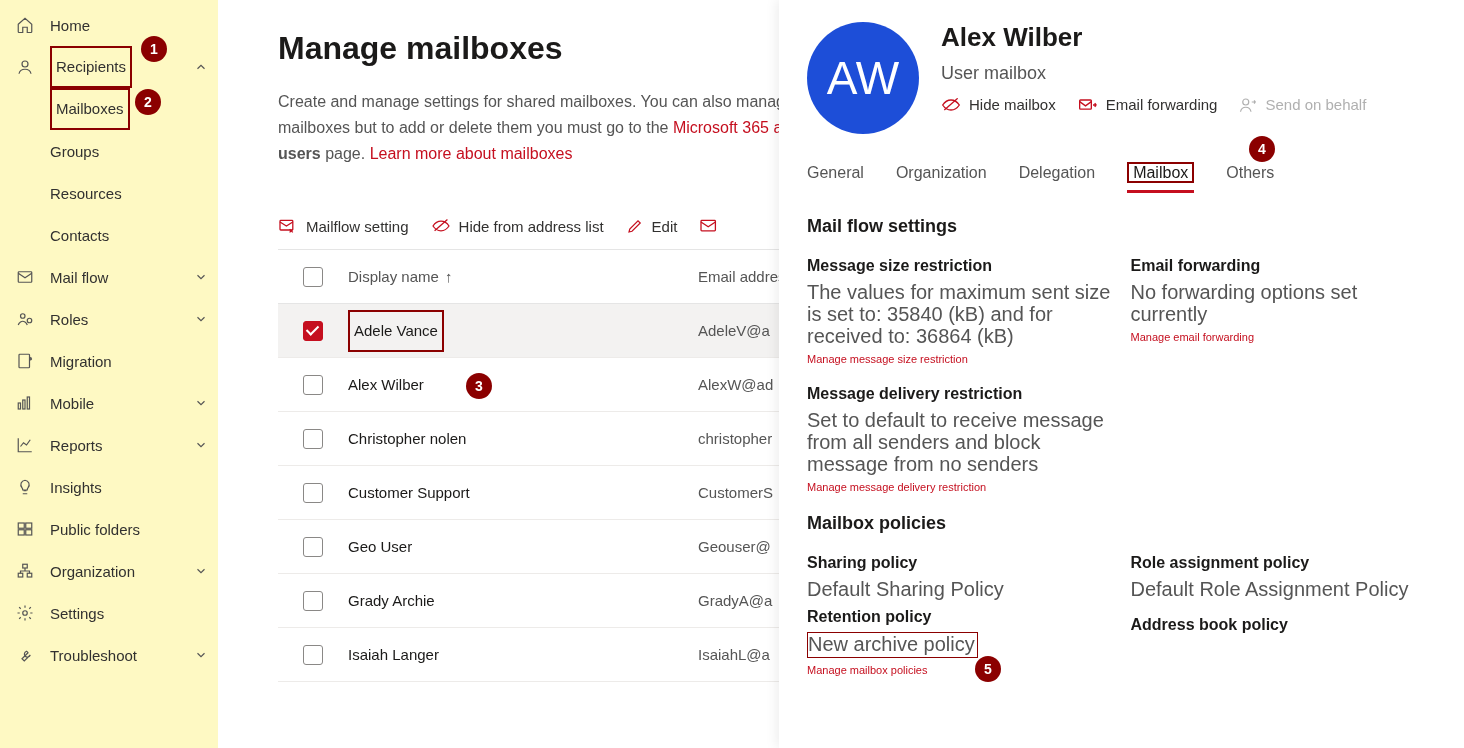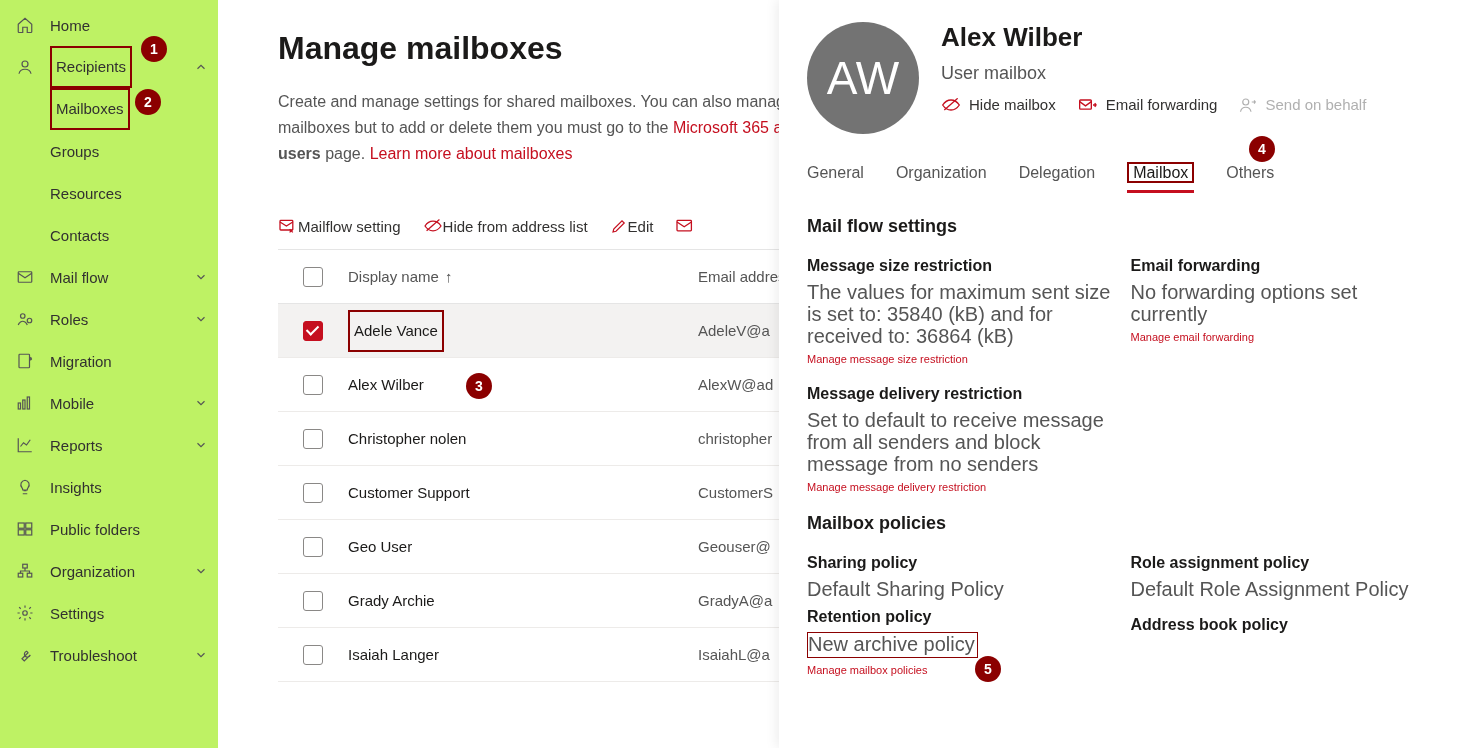--- a/index.html
+++ b/index.html
@@ -1,56 +1,56 @@
 <!DOCTYPE html>
 <html><head>
   <meta charset="utf-8">
   <style>
     * { box-sizing: border-box; margin: 0; padding: 0; }
     body { font-family: "Segoe UI", Arial, sans-serif; font-size: 14px; color: #323130; background: #fff; width: 1464px; height: 748px; overflow: hidden; position: relative; }
 
     
-    .sidebar { position: absolute; left: 0; top: 0; width: 218px; height: 100%; background: #bef264; padding-top: 4px; }
+    .sidebar { position: absolute; left: 0; top: 0; width: 218px; height: 100%; background: #fef9c3; padding-top: 4px; }
     .sb-item { display: flex; align-items: center; height: 42px; padding: 0 10px 0 14px; cursor: pointer; position: relative; }
     .sb-item .icn { width: 22px; display: flex; justify-content: center; color: #555; }
     .sb-item .lbl { margin-left: 14px; font-size: 15px; color: #323130; }
     .sb-sub .lbl { margin-left: 36px; }
     .sb-item .chev { margin-left: auto; color: #555; }
     .hl-red { border: 2px solid #8b0000; padding: 8px 4px; display: inline-block; line-height: 22px; }
 
     .badge { position: absolute; width: 26px; height: 26px; border-radius: 50%; background: #8b0000; color: #fff; display: flex; align-items: center; justify-content: center; font-size: 14px; font-weight: 600; z-index: 50; }
 
     
     .main { position: absolute; left: 218px; top: 0; right: 0; bottom: 0; padding: 30px 0 0 60px; background: #fff; }
     .page-title { font-size: 32px; font-weight: 700; color: #1b1a19; margin-bottom: 22px; }
     .page-desc { font-size: 16px; color: #555; max-width: 680px; line-height: 26px; }
     .page-desc a, .page-desc .lnk { color: #c50f1f; text-decoration: none; }
 
     .toolbar { margin-top: 50px; display: flex; gap: 22px; padding-bottom: 14px; border-bottom: 1px solid #e5e5e5; }
-    .tb-btn { display: flex; align-items: center; color: #323130; font-size: 15px; cursor: pointer; }
+    .tb-btn { display: flex; align-items: center; gap: 8px; color: #323130; font-size: 15px; cursor: pointer; }
     .tb-btn .icn { color: #c50f1f; }
 
     .list { margin-top: 0; }
     .list-head { display: flex; align-items: center; height: 54px; border-bottom: 1px solid #e5e5e5; }
     .col-chk { width: 70px; display: flex; justify-content: center; }
     .col-name { width: 350px; font-size: 15px; }
     .col-email { flex: 1; font-size: 15px; color: #555; }
     .list-head .col-name, .list-head .col-email { color: #555; }
     .arrow-up { margin-left: 6px; }
     .row { display: flex; align-items: center; height: 54px; border-bottom: 1px solid #edebe9; cursor: pointer; }
     .row.sel { background: #f3f2f1; }
     .chkbox { width: 20px; height: 20px; border: 1px solid #8a8886; border-radius: 3px; background: #fff; }
     .chkbox.on { background: #c50f1f; border-color: #c50f1f; position: relative; }
     .chkbox.on::after { content: ""; position: absolute; left: 5px; top: 1px; width: 5px; height: 10px; border: solid #fff; border-width: 0 2px 2px 0; transform: rotate(45deg); }
     .row .col-name { font-weight: 400; color: #1b1a19; }
 
     
     .panel { position: absolute; right: 0; top: 0; width: 685px; height: 100%; background: #fff; box-shadow: -2px 0 12px rgba(0,0,0,0.08); overflow: hidden; }
     .p-head { display: flex; padding: 22px 28px 14px 28px; gap: 22px; align-items: flex-start; }
-    .avatar { width: 112px; height: 112px; border-radius: 50%; background: #737373; color: #fff; display: flex; align-items: center; justify-content: center; font-size: 46px; font-weight: 400; flex: 0 0 112px; }
+    .avatar { width: 112px; height: 112px; border-radius: 50%; background: #1d4ed8; color: #fff; display: flex; align-items: center; justify-content: center; font-size: 46px; font-weight: 400; flex: 0 0 112px; }
     .p-id { flex: 1; }
     .p-name { font-size: 26px; font-weight: 700; color: #1b1a19; }
     .p-sub  { font-size: 18px; color: #555; margin-top: 10px; }
     .p-actions { margin-top: 12px; display: flex; gap: 22px; font-size: 15px; }
     .p-act { display: inline-flex; align-items: center; gap: 8px; cursor: pointer; }
     .p-act .icn { color: #c50f1f; }
     .p-act.disabled { color: #b0b0b0; }
     .p-act.disabled .icn { color: #b0b0b0; }
 
     .tabs { display: flex; gap: 32px; padding: 16px 28px 0 28px; font-size: 16px; color: #555; }

